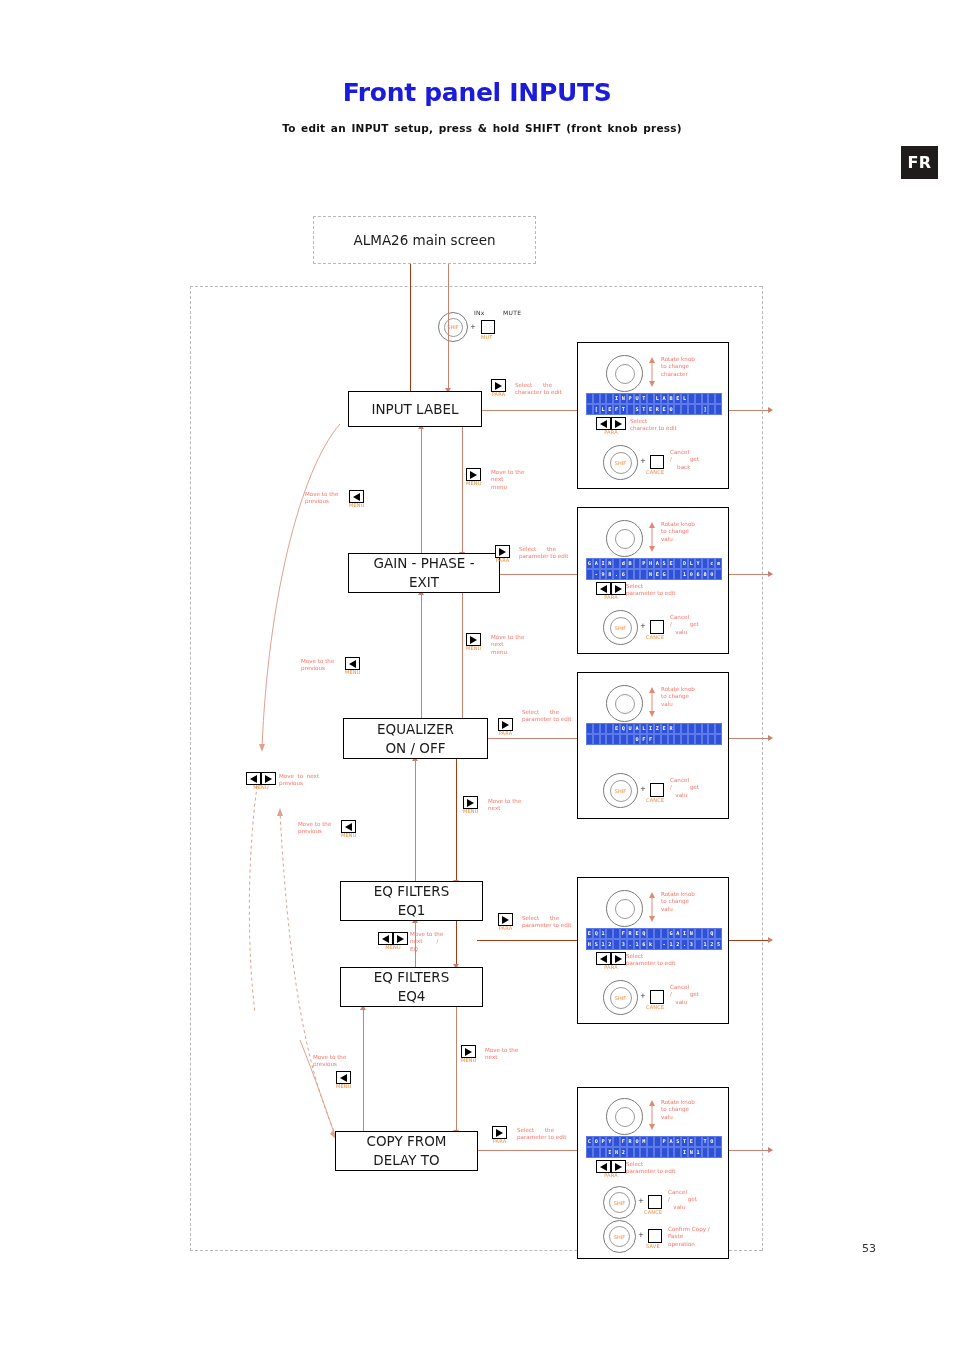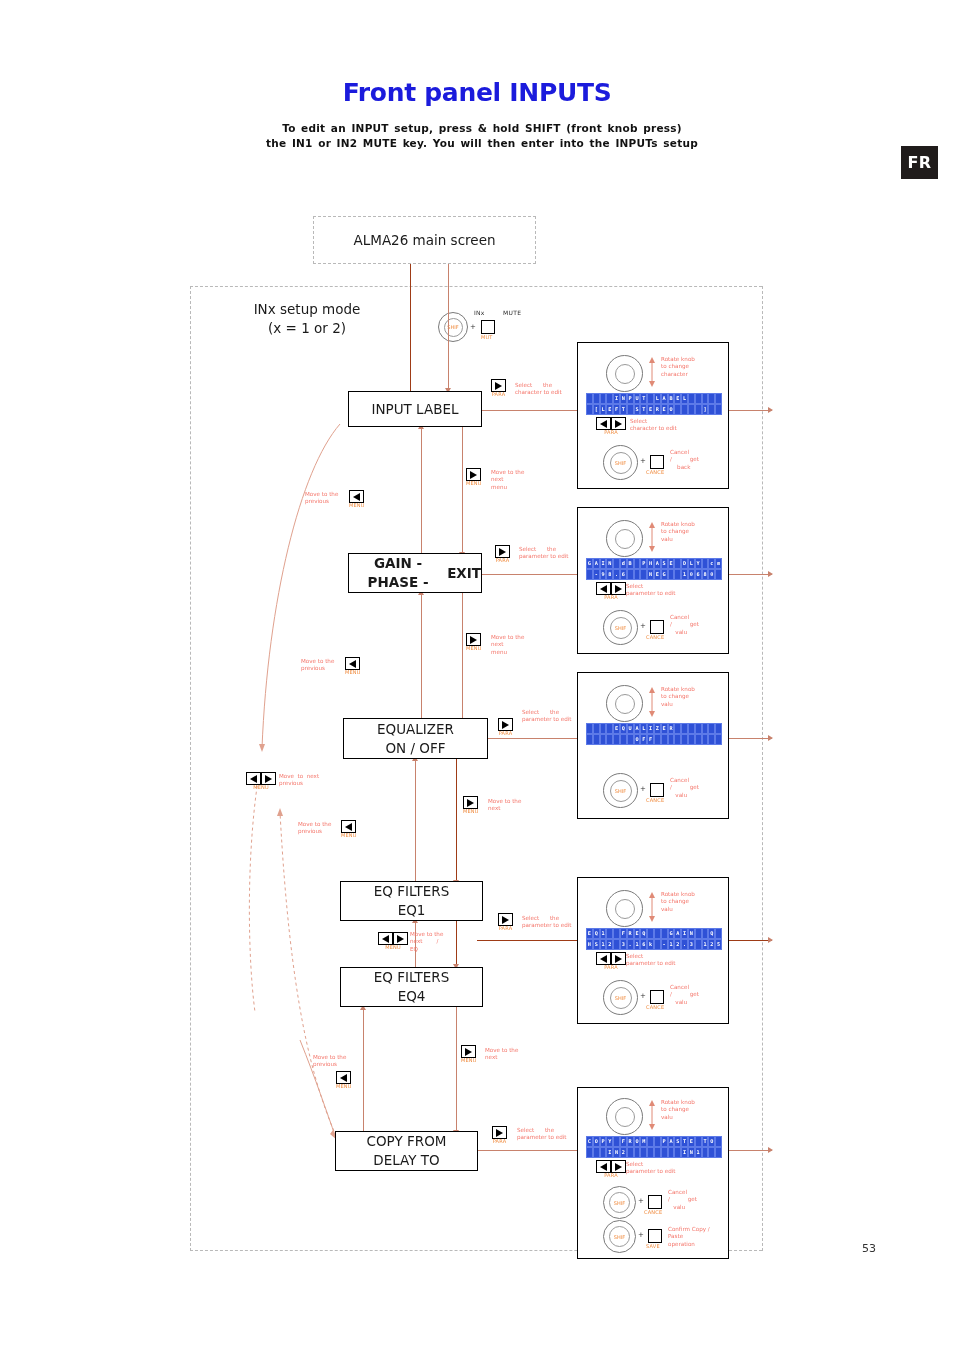--- a/index.html
+++ b/index.html
@@ -183,35 +183,30 @@
 </style>
 </head>
 <body>
 
 <div id="page">
 
   <div class="title">Front panel INPUTS</div>
 
   <div class="intro">
     <div>To edit an INPUT setup, press &amp; hold SHIFT (front knob press)</div>
-    <div>the IN1 or IN2 MUTE key. You will then enter into the INPUTs setup</div>
   </div>
 
   <div class="fr-badge">FR</div>
   <div class="page-num">53</div>
 
   <div class="main-screen-box">ALMA26 main screen</div>
 
   <div class="setup-region"></div>
   <div class="setup-region-right"></div>
 
-  <div class="mode-label">
-    <div>INx setup mode</div>
-    <div>(x = 1 or 2)</div>
-  </div>
 
   <svg class="curve-svg" viewBox="0 0 954 1351">
 
     <path d="M 340,424 C 300,470 268,600 262,748" stroke="#e0a18e" stroke-width="1" fill="none"></path>
     <polygon points="262,752 259,744 265,744" fill="#e0a18e"></polygon>
 
     <path d="M 258,780 C 246,860 248,960 255,1012" stroke="#e0a18e" stroke-width="1" fill="none" stroke-dasharray="3,3"></path>
 
     <path d="M 336,1136 C 312,1080 290,1000 280,812" stroke="#e0a18e" stroke-width="1" fill="none" stroke-dasharray="3,3"></path>
     <polygon points="280,808 277,816 283,816" fill="#e0a18e"></polygon>
@@ -274,21 +269,21 @@
     <div class="sqbtn" style="left:481px; top:320px;"></div>
     <div class="sqlbl" style="left:481px; top:334px;">MUT</div>
     <div class="smalllbl" style="left:474px; top:309px;">INx</div>
     <div class="smalllbl" style="left:503px; top:309px;">MUTE</div>
   </div>
 
   <div class="flowbox" style="left:348px; top:391px; width:134px; height:36px;">
     <span>INPUT LABEL</span>
   </div>
 
-  <div class="flowbox" style="left:348px; top:553px; width:134px; height:40px; font-weight:bold;">
+  <div class="flowbox" style="left:348px; top:553px; width:152px; height:40px; flex-direction:column;">
     <span>GAIN - PHASE -</span>
     <span>EXIT</span>
   </div>
 
   <div class="flowbox" style="left:343px; top:718px; width:145px; height:41px; flex-direction:column;">
     <span>EQUALIZER</span>
     <span>ON / OFF</span>
   </div>
 
   <div class="flowbox" style="left:340px; top:881px; width:143px; height:40px; flex-direction:column;">

